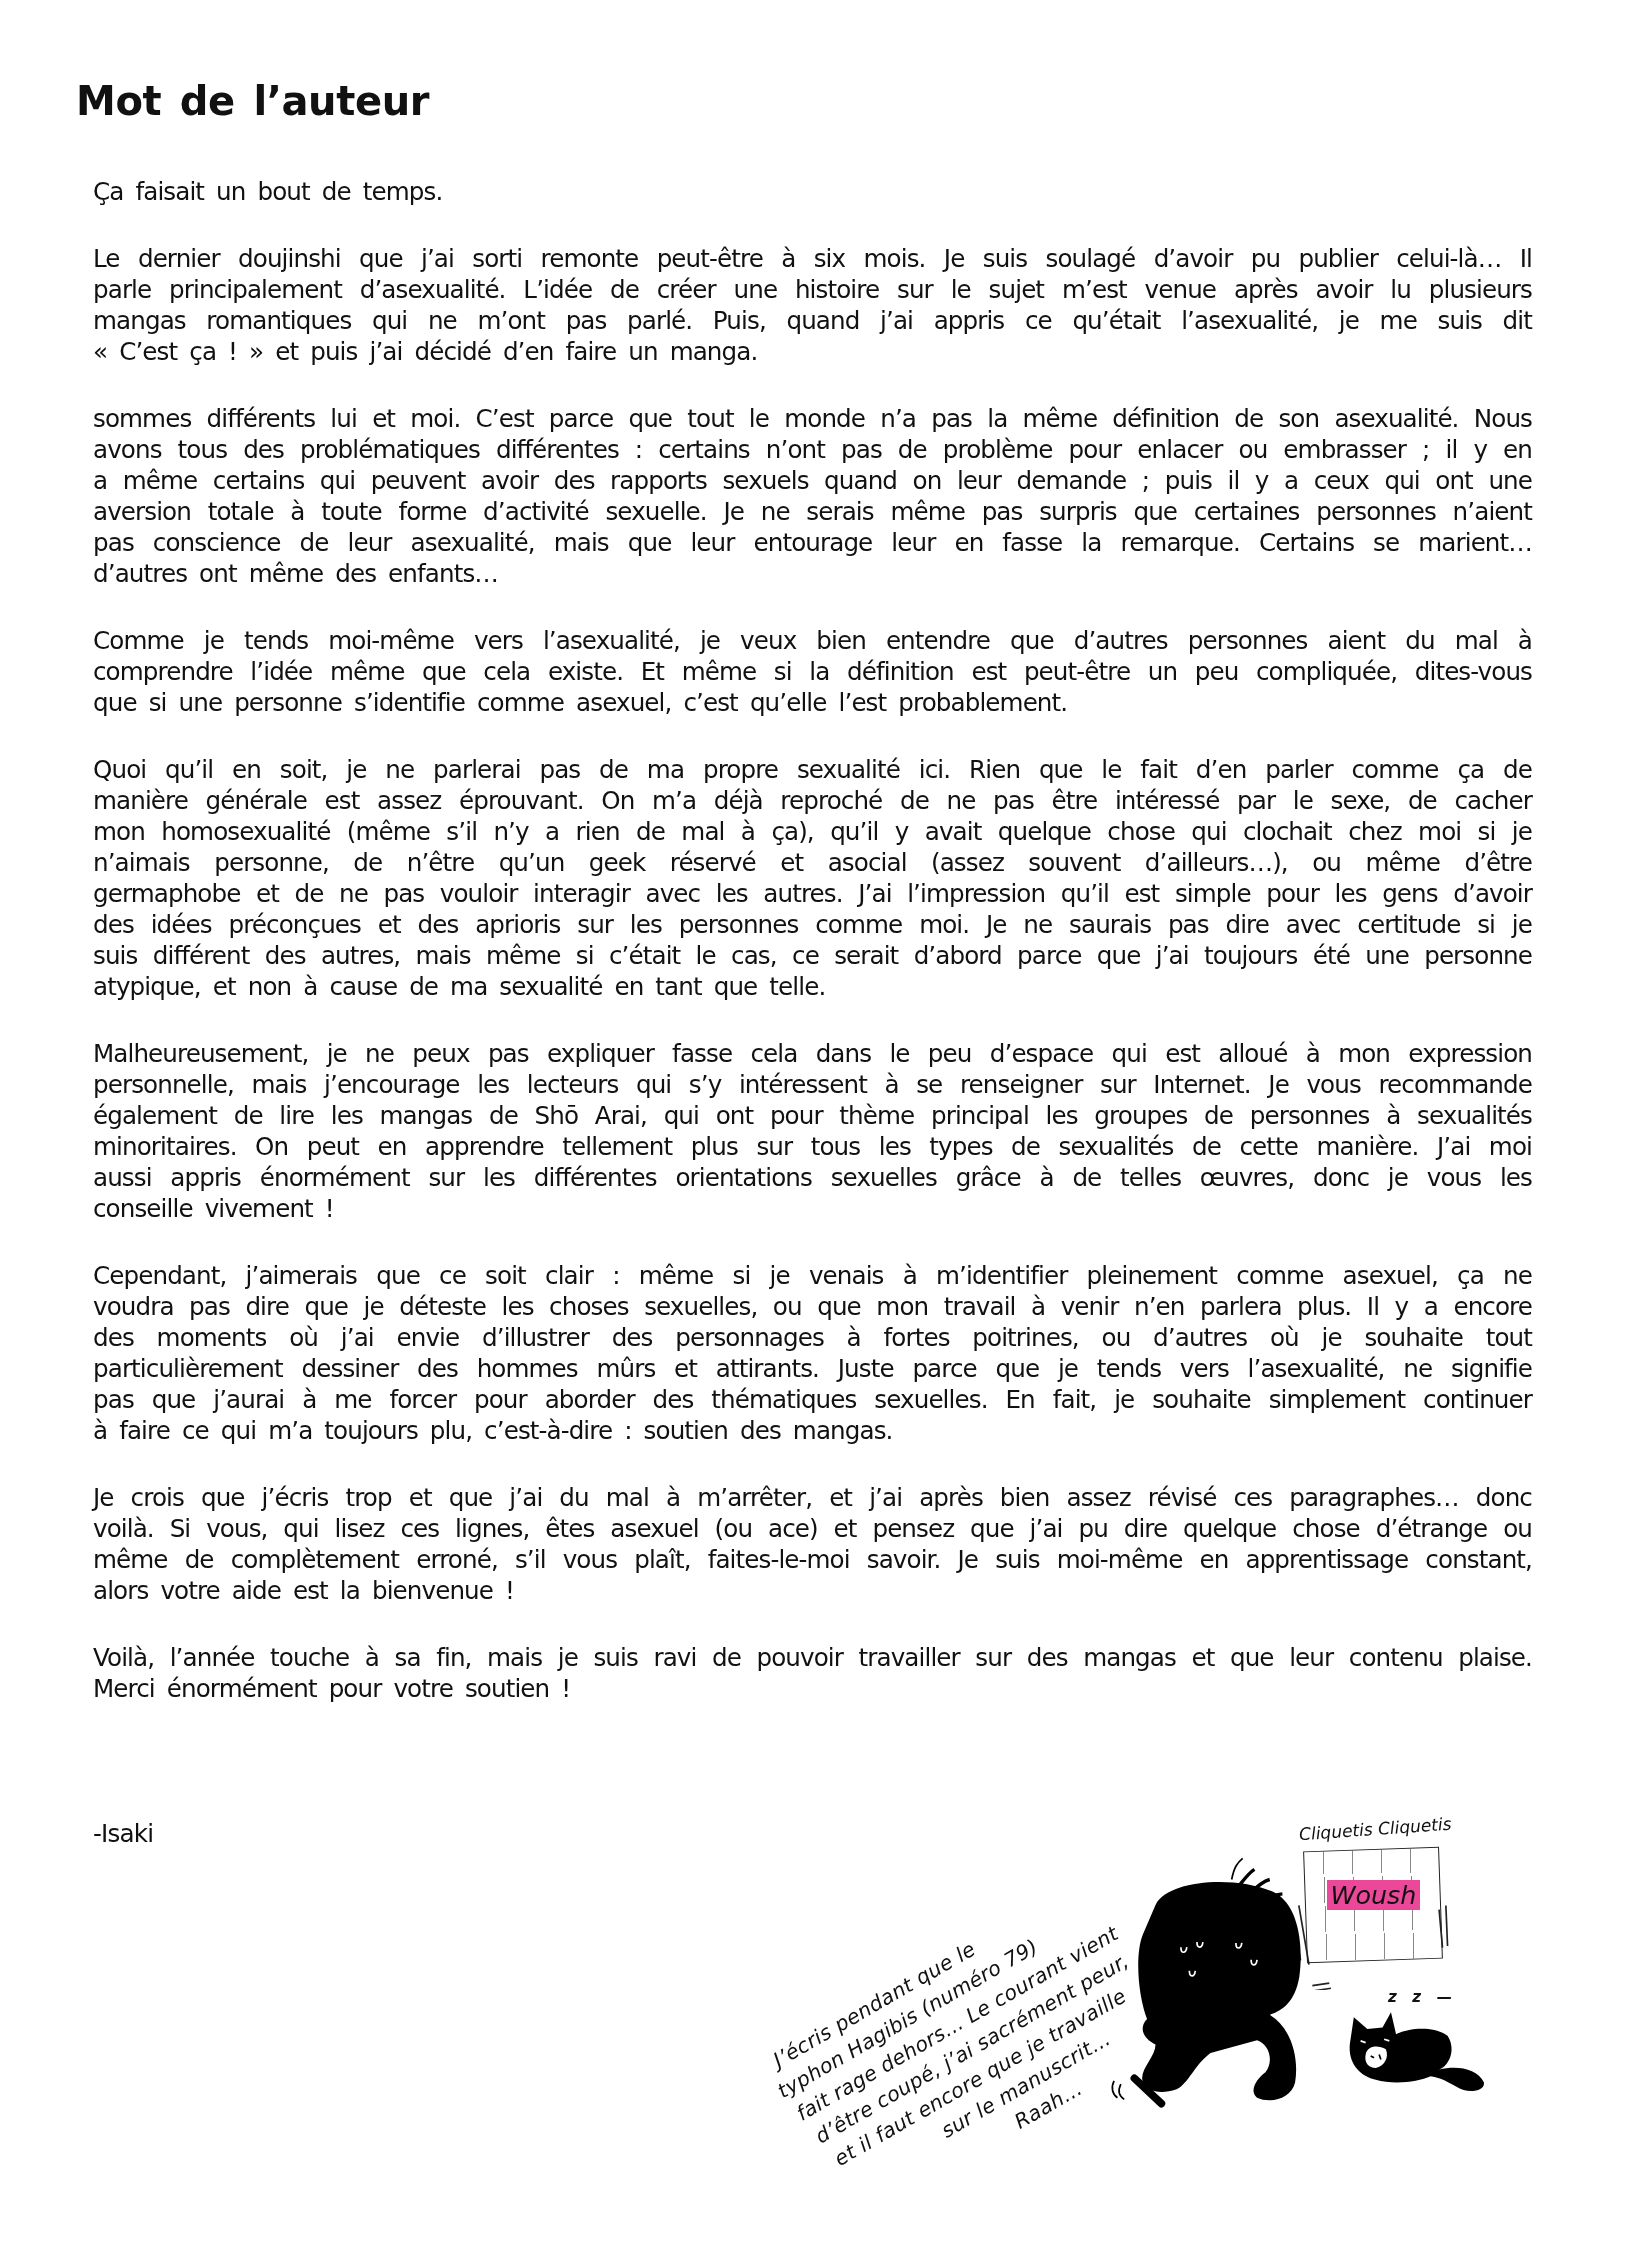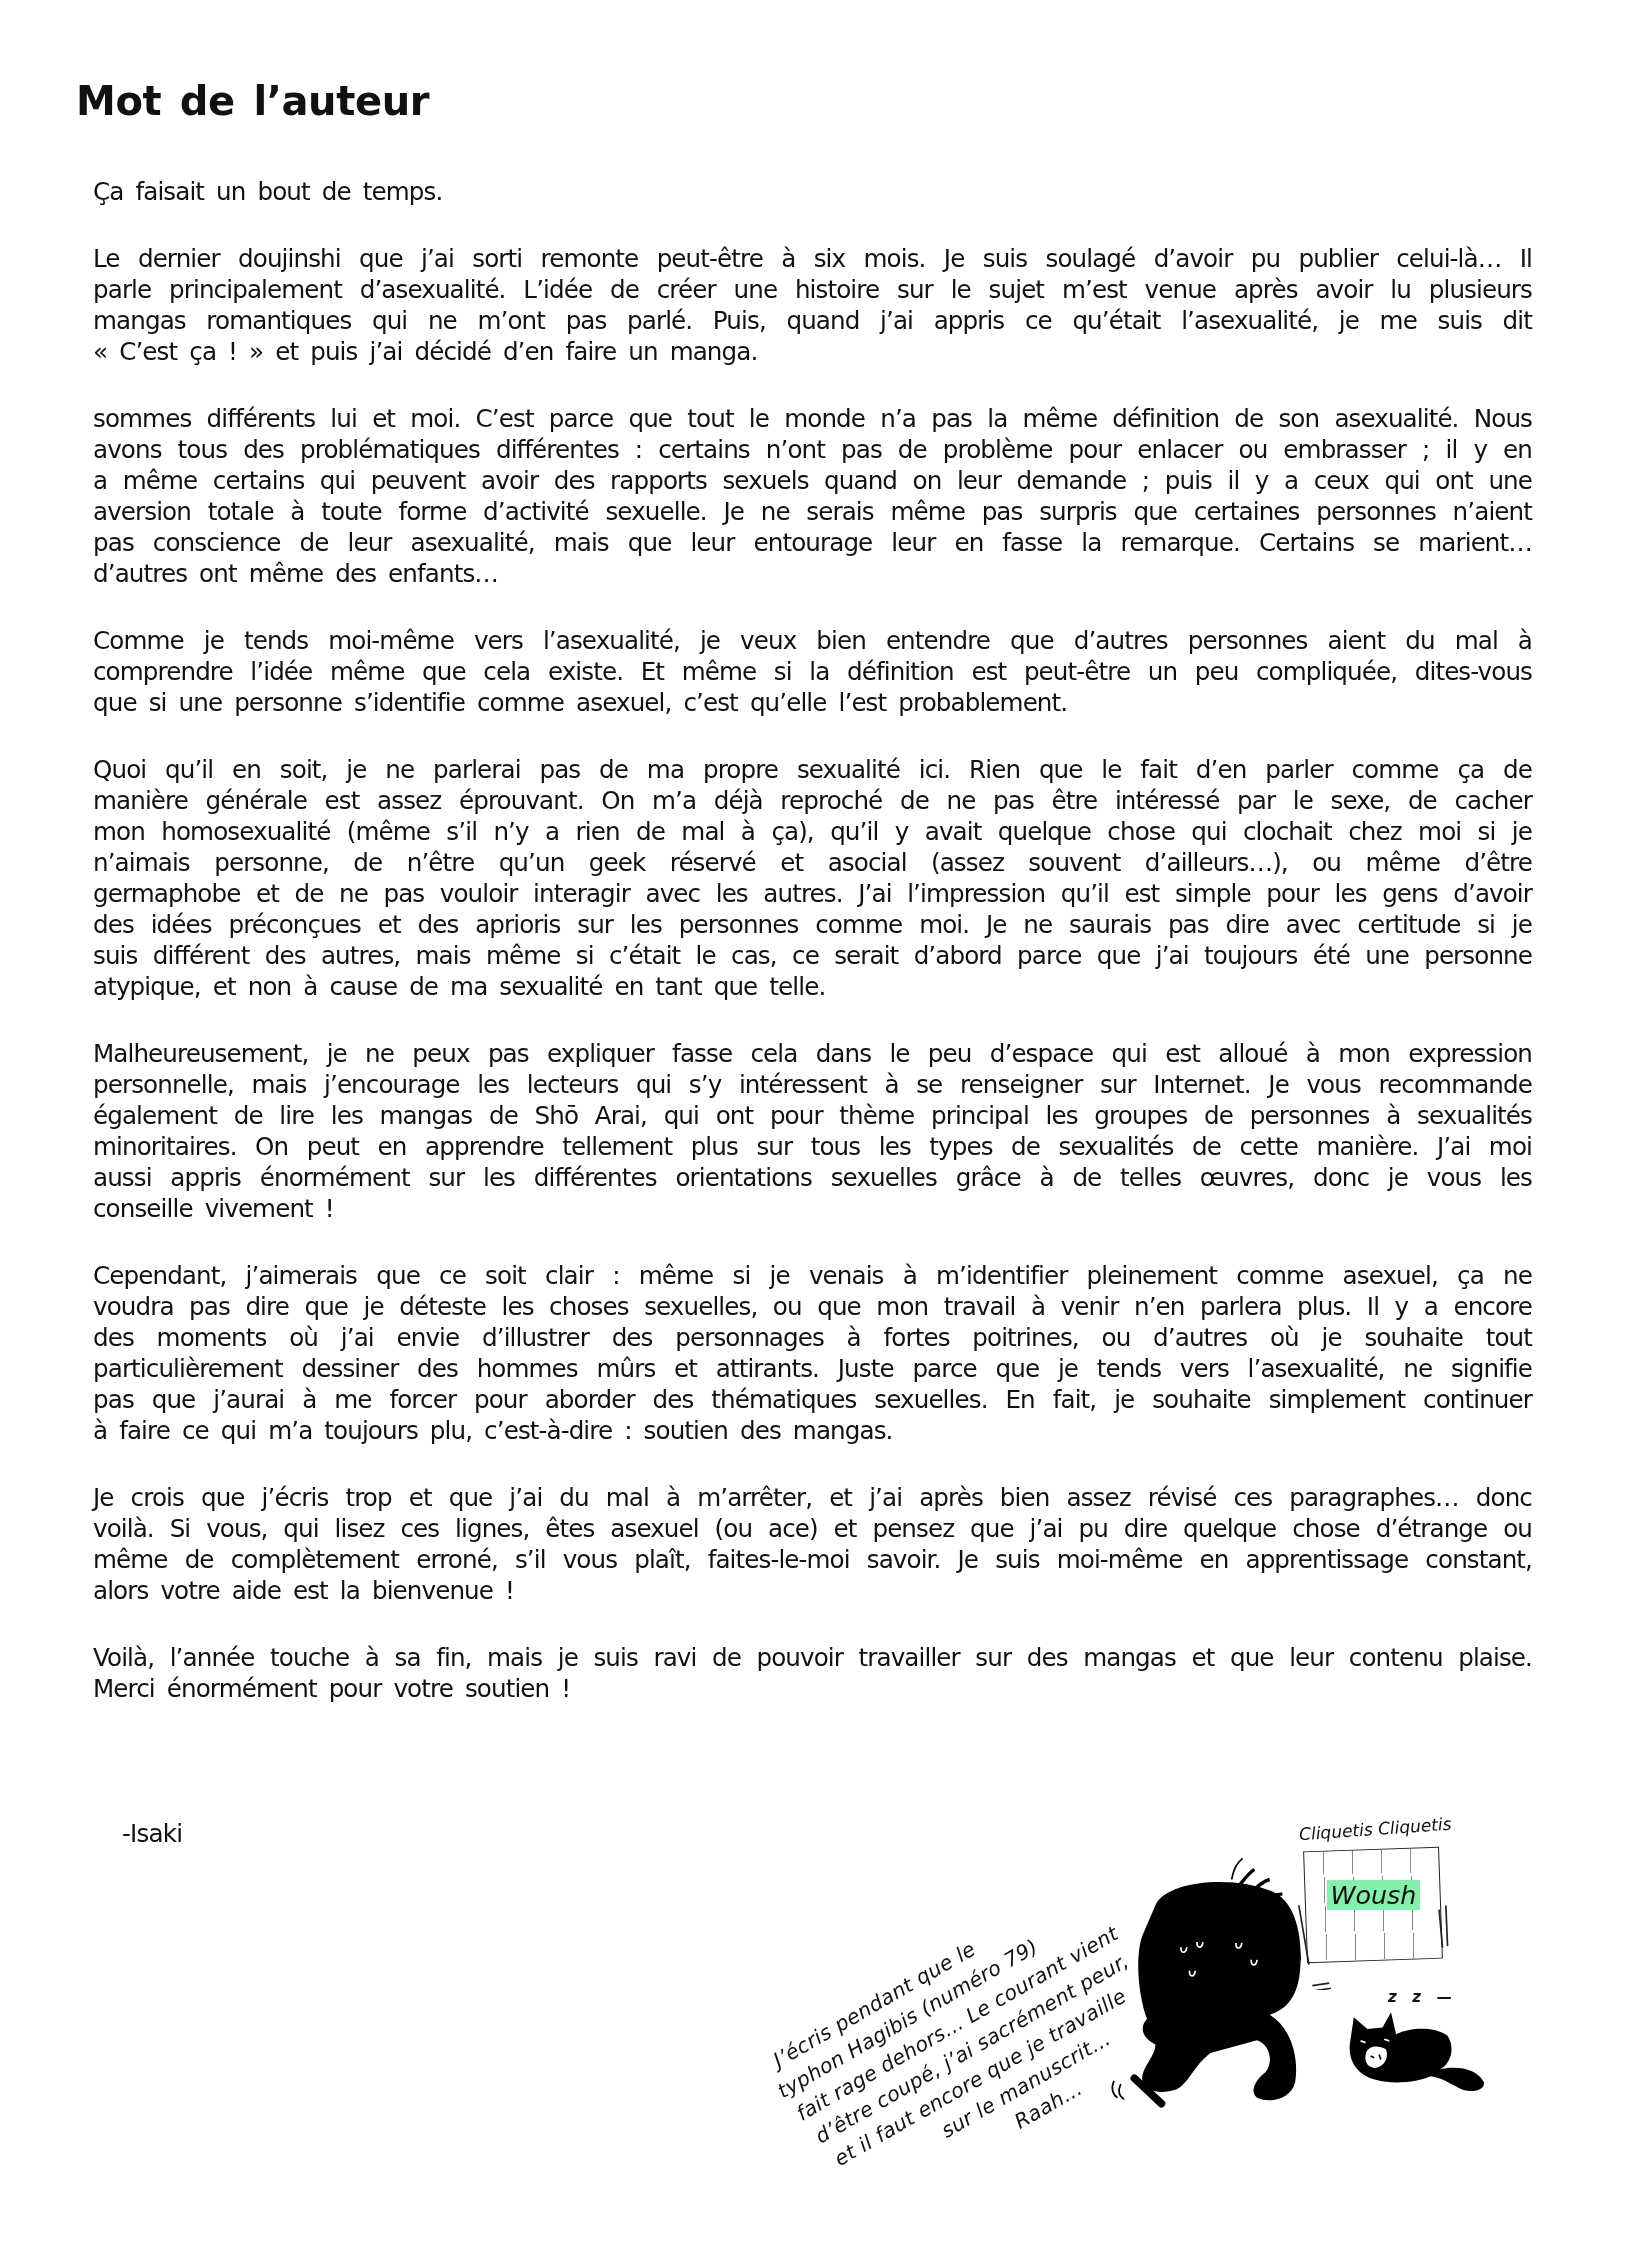--- a/index.html
+++ b/index.html
@@ -45,21 +45,20 @@
   }
   .line.last { text-align-last: left; word-spacing: 5.1px; }
   .signature {
     position: absolute;
     left: 93px;
     top: 1818px;
     font-family: "DejaVu Sans", sans-serif;
     font-size: 24.6px;
     line-height: 31px;
     letter-spacing: -0.8px;
-    margin-left: 29px;
   }
   
   .illustration {
     position: absolute;
     left: 711px;
     top: 1778px;
     width: 880px;
     height: 356px;
   }
   .handwritten {
@@ -91,21 +90,21 @@
     width: 134px; height: 110px;
     border: 1.7px solid #222;
     transform: rotate(-2deg);
     background:
       repeating-linear-gradient(90deg, transparent 0 18.6px, #888 18.6px 19.5px, transparent 19.5px 29px);
   }
   .sfx-woush {
     position: absolute;
     left: 616px; top: 102px;
     font-size: 25.4px;
-    background: #86efac;
+    background: #ec4899;
     padding: 0 3.4px;
   }
   .sfx-zzz { left: 677px; top: 210px; font-size: 15.2px; font-weight: bold; letter-spacing: 5.1px; }
 </style>
 </head>
 <body>
 
 <h1 class="page-title">Mot de l’auteur</h1>
 
 <div class="body-text" id="body-text">

